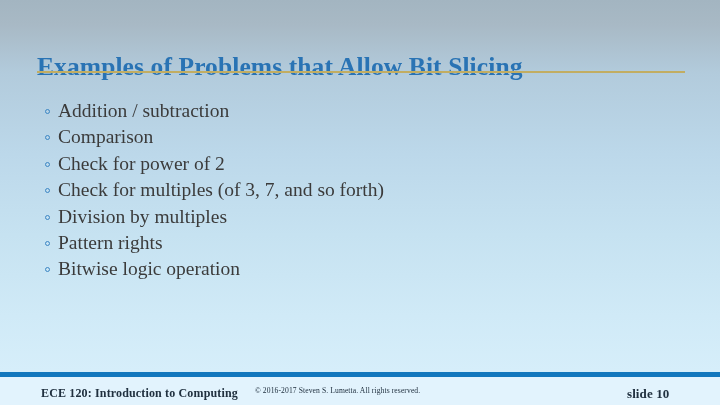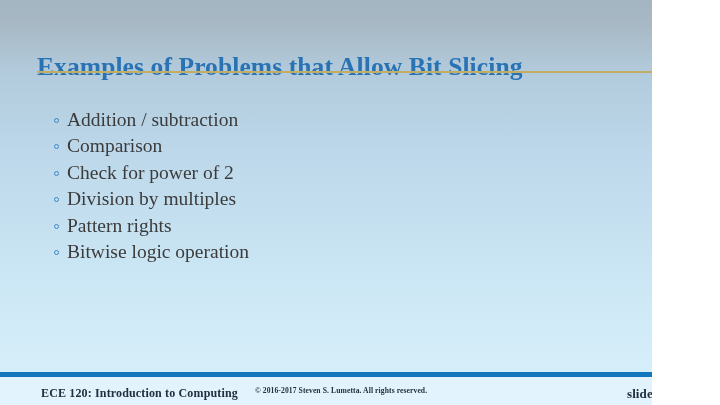--- a/index.html
+++ b/index.html
@@ -6,21 +6,21 @@
     margin: 0;
     padding: 0;
     background: #ffffff;
   }
   body {
     font-family: "Liberation Serif", serif;
   }
 
   .slide {
     position: relative;
-    width: 652px;
+    width: 720px;
     height: 405px;
     overflow: hidden;
     background: linear-gradient(to bottom,
                 #a3b5c1 0%,
                 #a8b9c5 6%,
                 #b2cbdc 18%,
                 #bcd8ea 38%,
                 #c6e2f1 58%,
                 #d0eaf7 78%,
                 #d6eefa 91.5%,
@@ -68,21 +68,21 @@
     background: #c2ad62;
   }
 
   
   .bullets {
     position: absolute;
     left: 42px;
     top: 95px;
     width: 640px;
     list-style: none;
-    margin: 12px;
+    margin: 3px;
     padding: 0;
   }
 
   .bullet-row {
     display: flex;
     align-items: baseline;
     height: 26.4px;
   }
 
   .bullet-marker {
@@ -122,21 +122,21 @@
     color: #20303f;
     letter-spacing: 0.15px;
     white-space: nowrap;
   }
 
   .footer-center {
     position: absolute;
     left: 255px;
     top: 386px;
     font-size: 7.6px;
-    font-weight: bold;
+    font-weight: normal;
     color: #20303f;
     letter-spacing: 0.1px;
     white-space: nowrap;
     text-align: right;
   }
 
   .footer-right {
     position: absolute;
     left: 627px;
     top: 386px;
@@ -166,20 +166,24 @@
     <li class="bullet-row">
       <span class="bullet-marker"><span class="ring"></span></span>
       <span class="bullet-text">Comparison</span>
     </li>
 
     <li class="bullet-row">
       <span class="bullet-marker"><span class="ring"></span></span>
       <span class="bullet-text">Check for power of 2</span>
     </li>
 
+    <li class="bullet-row">
+      <span class="bullet-marker"><span class="ring"></span></span>
+      <span class="bullet-text">Check for multiples (of 3, 7, and so forth)</span>
+    </li>
 
     <li class="bullet-row">
       <span class="bullet-marker"><span class="ring"></span></span>
       <span class="bullet-text">Division by multiples</span>
     </li>
 
     <li class="bullet-row">
       <span class="bullet-marker"><span class="ring"></span></span>
       <span class="bullet-text">Pattern rights</span>
     </li>

